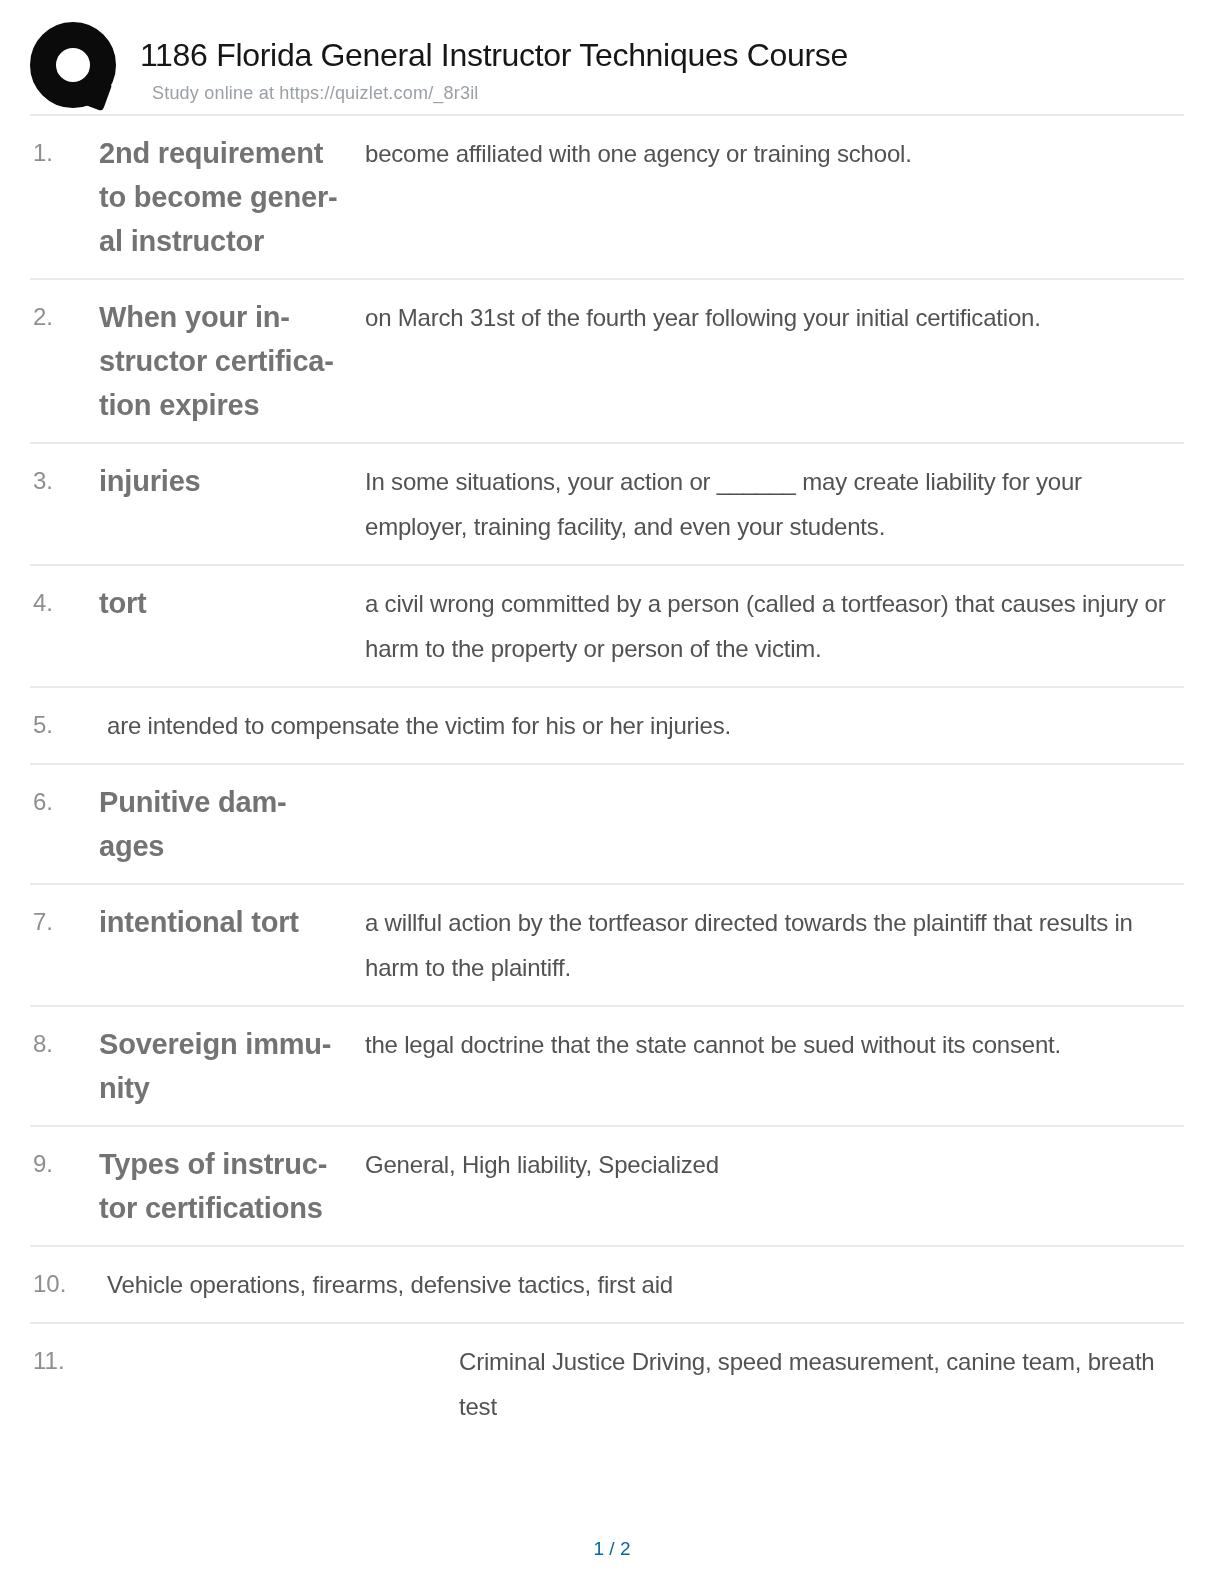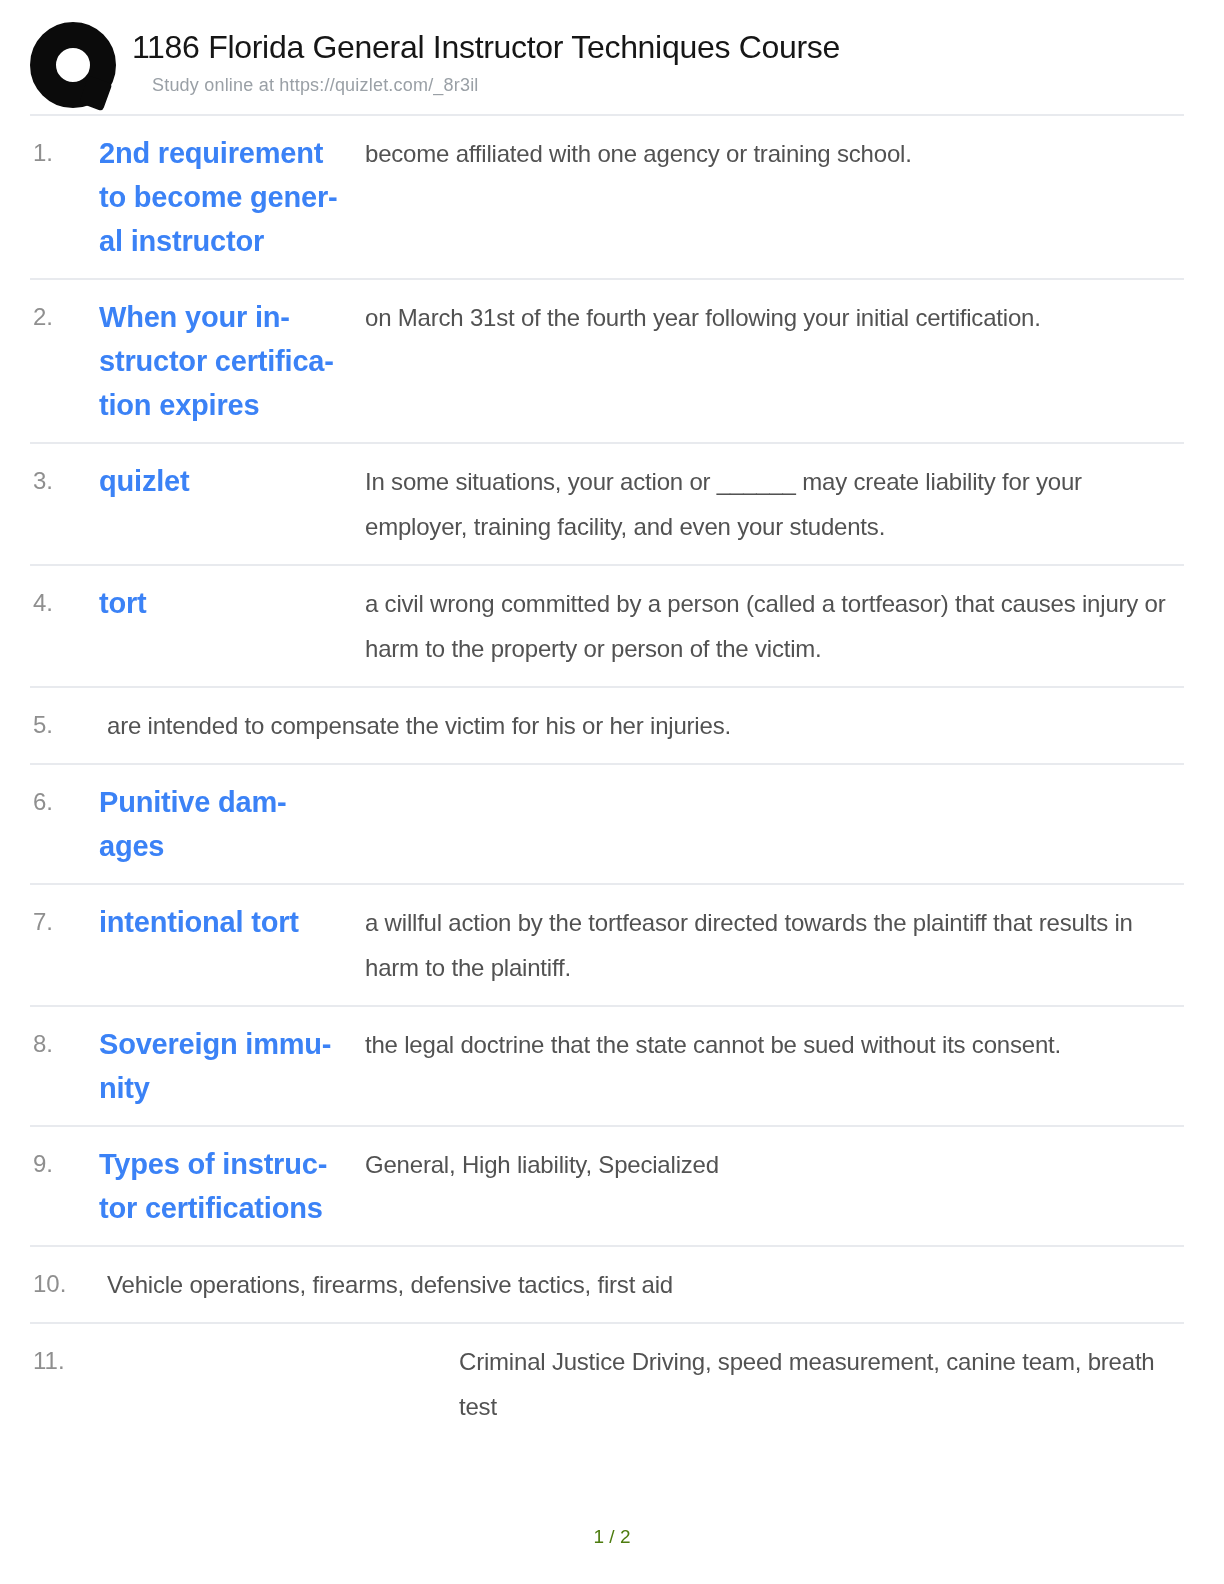--- a/index.html
+++ b/index.html
@@ -26,21 +26,21 @@
     padding: 20px 0 2px 0;
     border-bottom: 2px solid #e8eaee;
   }
   .logo {
     width: 88px;
     height: 92px;
     flex: 0 0 auto;
   }
   .header-text { padding-top: 8px; }
   .title {
-    margin: 0;
+    margin: 8px;
     font-size: 32px;
     font-weight: 400;
     letter-spacing: -0.3px;
     color: #161616;
     line-height: 38px;
   }
   .subtitle {
     margin-top: 9px;
     font-size: 18px;
     font-weight: 400;
@@ -63,41 +63,41 @@
     line-height: 44px;
     color: #8f8f8f;
     font-weight: 400;
   }
   .term {
     flex: 0 0 258px;
     font-size: 29px;
     font-weight: 700;
     line-height: 44px;
     letter-spacing: -0.2px;
-    color: #3b82f6;
+    color: #737373;
     white-space: pre-line;
   }
   .def {
     flex: 1 1 auto;
     margin-left: 8px;
     font-size: 24px;
     line-height: 45px;
     letter-spacing: -0.2px;
     color: #525252;
     font-weight: 400;
   }
   
   .footer {
     position: absolute;
     left: 0;
     right: 0;
-    bottom: 36px;
+    bottom: 24px;
     text-align: center;
     font-size: 19px;
-    color: #4d7c0f;
+    color: #0369a1;
   }
 </style>
 </head>
 <body>
 
 <div class="page">
 
   <header class="header">
     <div class="logo">
       <svg viewBox="0 0 88 92" width="88" height="92" aria-hidden="true">
@@ -123,21 +123,21 @@
   <div class="row">
     <div class="num">2.</div>
     <div class="term">When your in-
 structor certifica-
 tion expires</div>
     <div class="def">on March 31st of the fourth year following your initial certification.</div>
   </div>
 
   <div class="row">
     <div class="num">3.</div>
-    <div class="term">quizlet</div>
+    <div class="term">injuries</div>
     <div class="def">In some situations, your action or ______ may create liability for your employer, training facility, and even your students.</div>
   </div>
 
   <div class="row">
     <div class="num">4.</div>
     <div class="term">tort</div>
     <div class="def">a civil wrong committed by a person (called a tortfeasor) that causes injury or harm to the property or person of the victim.</div>
   </div>
 
   <div class="row">

